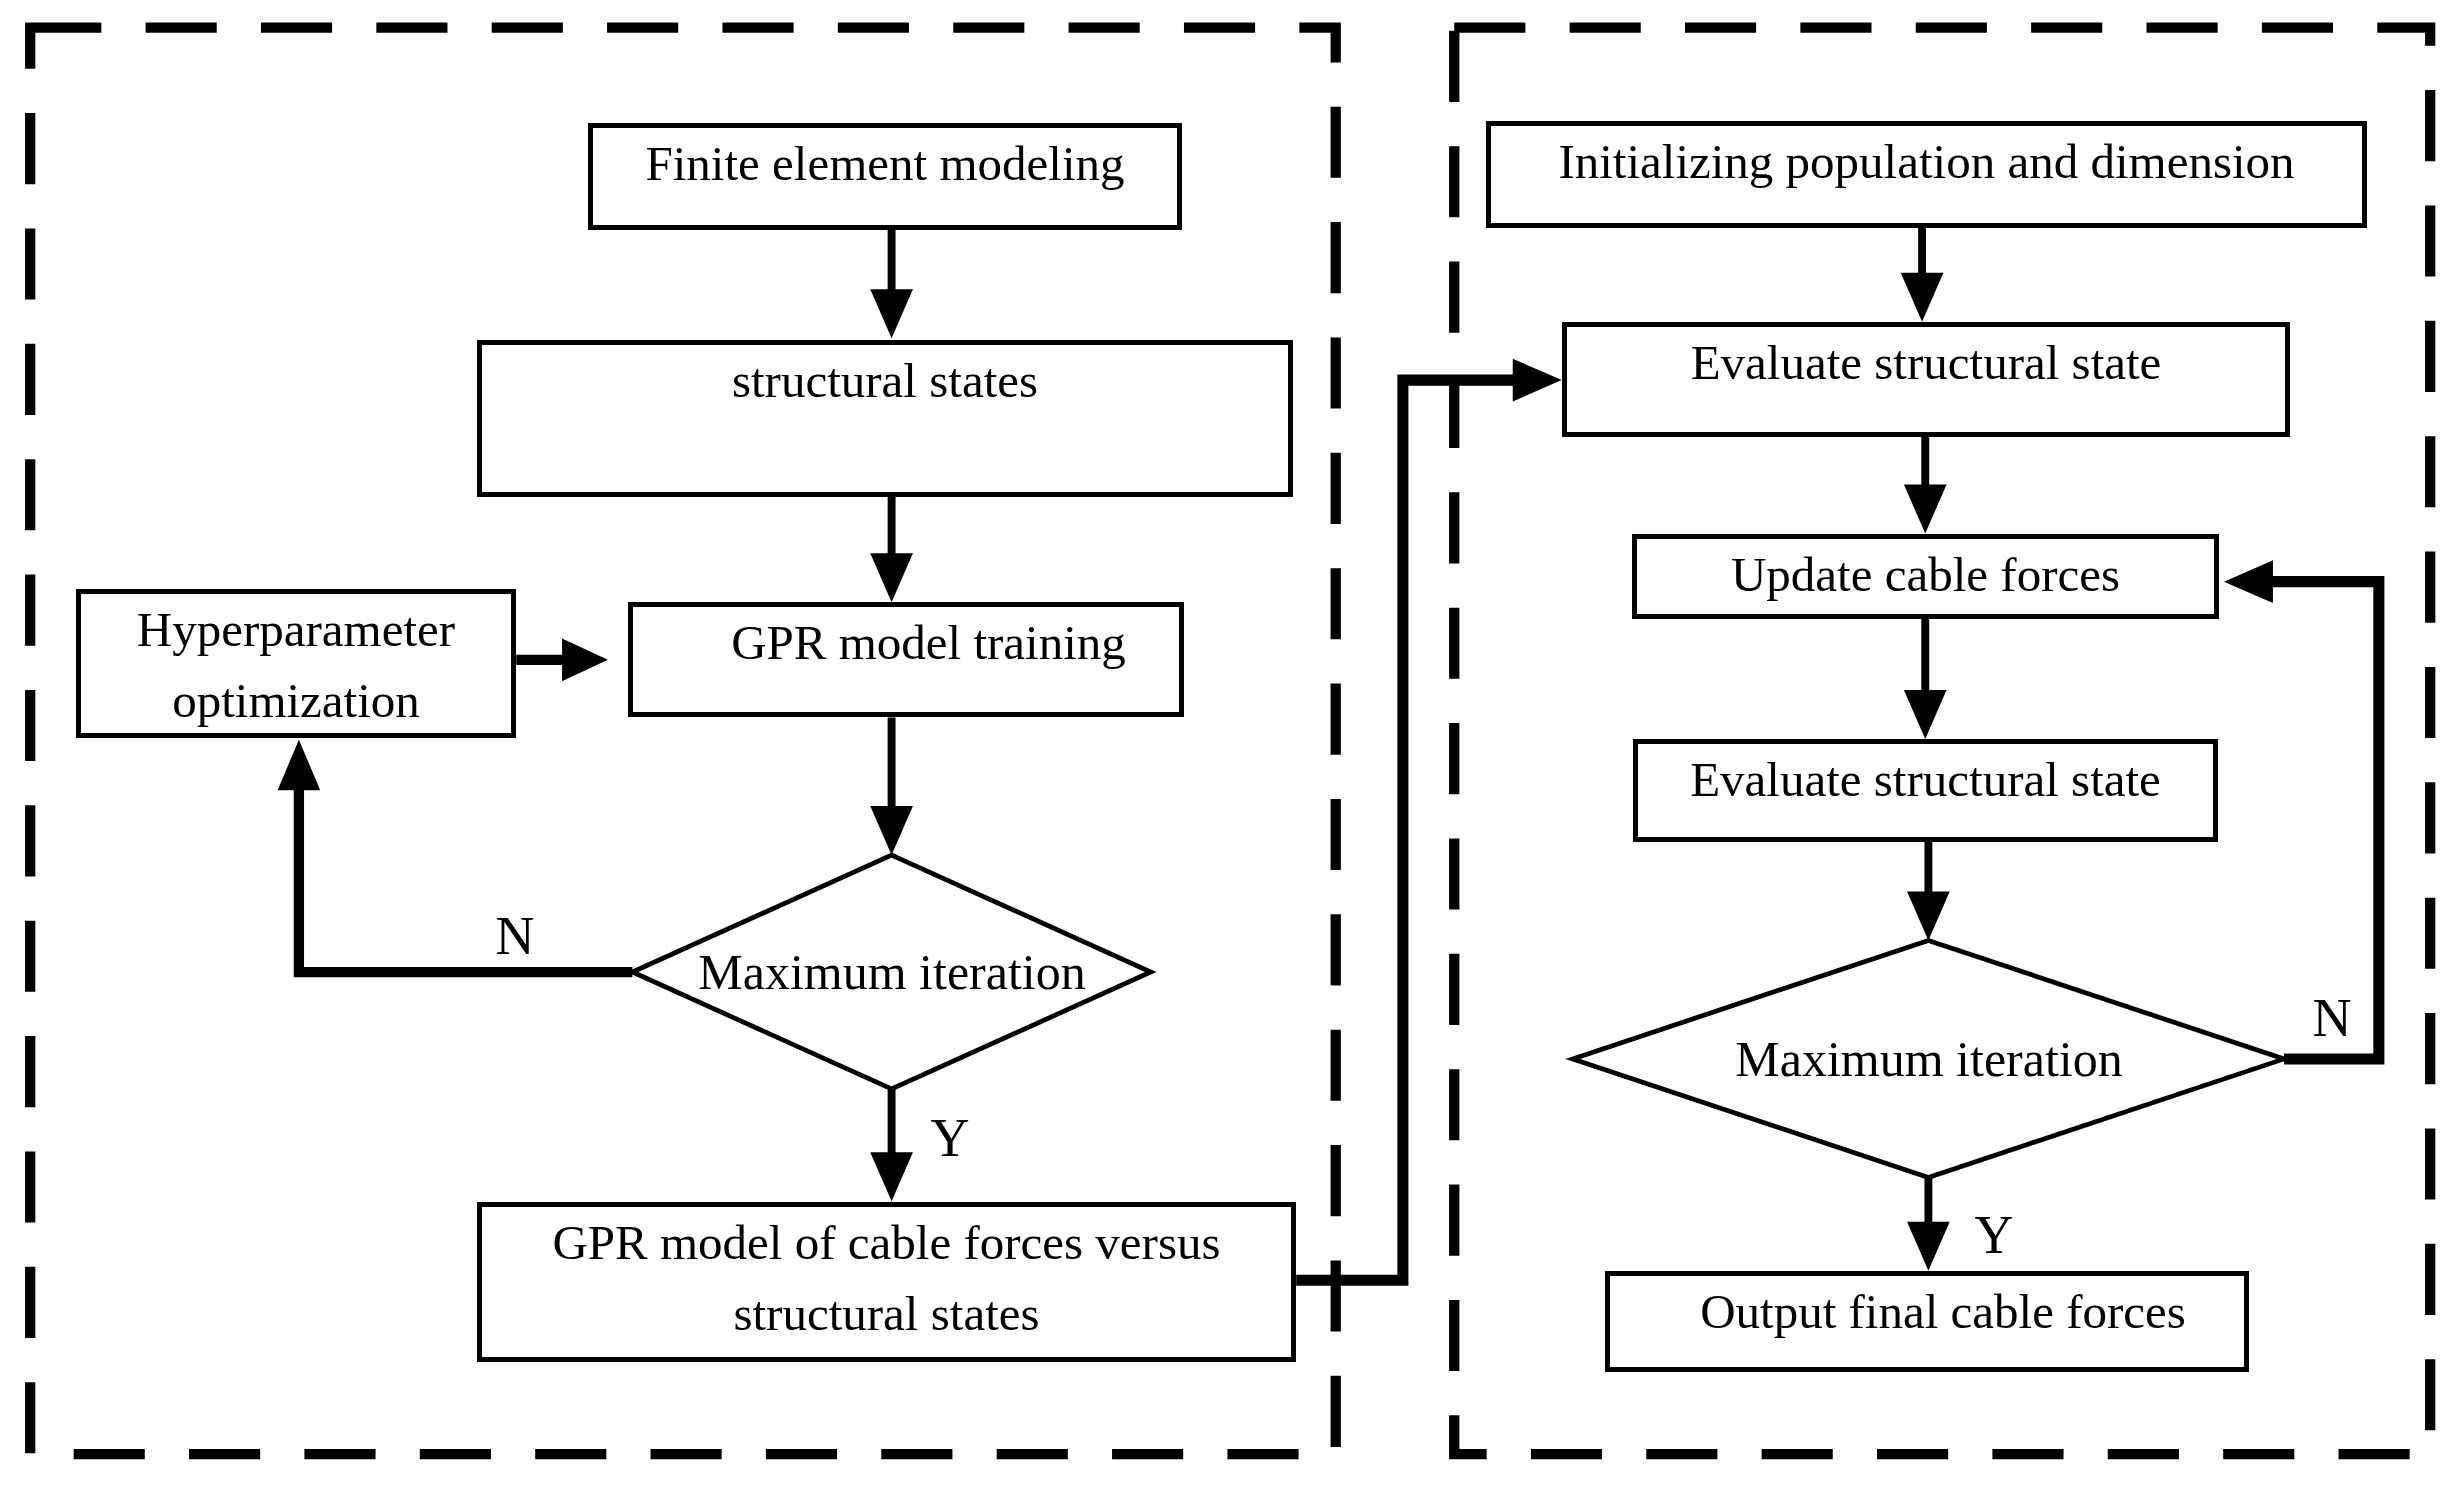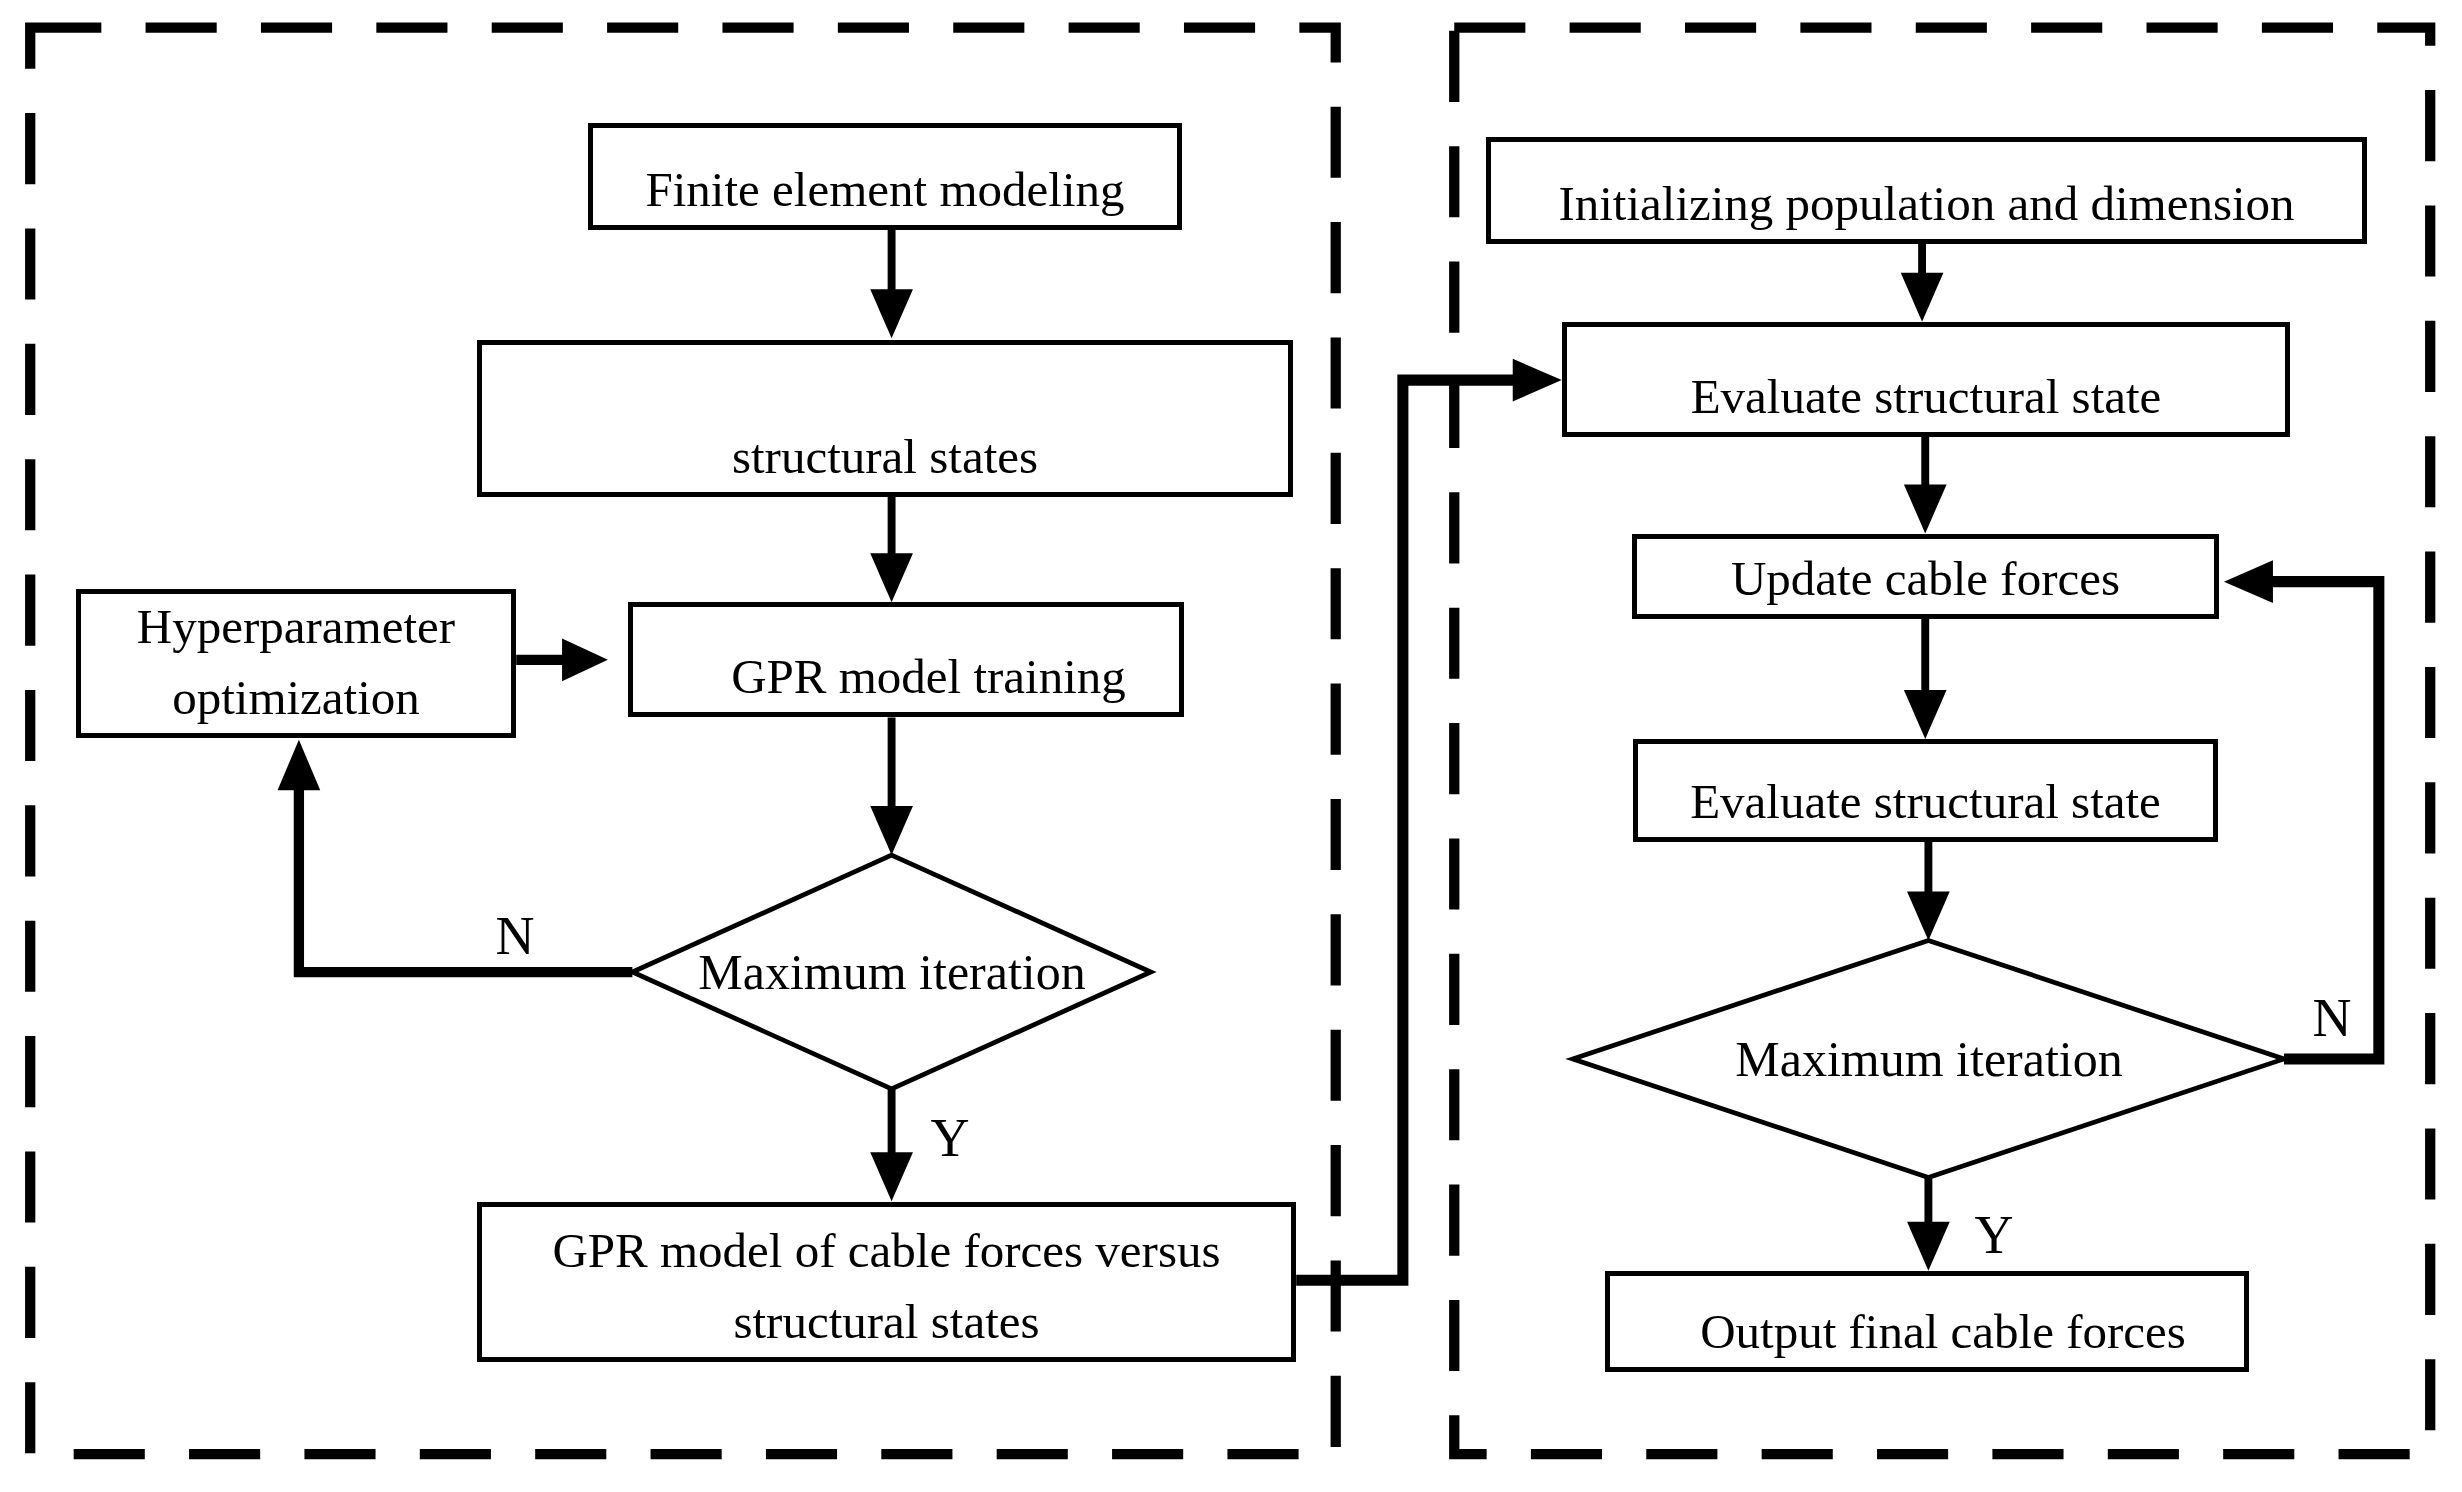--- a/index.html
+++ b/index.html
@@ -24,21 +24,21 @@
     height: 1492px;
   }
   .node {
     position: absolute;
     box-sizing: border-box;
     border: 5.5px solid #000000;
     background: #ffffff;
     display: flex;
     flex-direction: column;
     align-items: center;
-    justify-content: flex-end;
+    justify-content: flex-start;
     text-align: center;
     font-size: 49px;
     line-height: 1.45;
     white-space: nowrap;
   }
   .node span { display: block; }
   .diamond-label {
     position: absolute;
     transform: translate(-50%, -50%);
     font-size: 50px;
@@ -143,21 +143,21 @@
   <div class="diamond-label" style="left:892px; top:972px;">Maximum iteration</div>
 
   <div class="node" style="left:477px; top:1202px; width:819px; height:160px;">
     <span>GPR model of cable forces versus</span>
     <span>structural states</span>
   </div>
 
   <div class="branch-label" style="left:515px; top:936px;">N</div>
   <div class="branch-label" style="left:950px; top:1138px;">Y</div>
 
-  <div class="node" style="left:1486px; top:121px; width:881px; height:107px;margin-top:16px;">
+  <div class="node" style="left:1486px; top:121px; width:881px; height:107px;">
     <span>Initializing population and dimension</span>
   </div>
 
   <div class="node" style="left:1562px; top:322px; width:728px; height:115px;">
     <span>Evaluate structural state</span>
   </div>
 
   <div class="node" style="left:1632px; top:534px; width:587px; height:85px;">
     <span>Update cable forces</span>
   </div>

